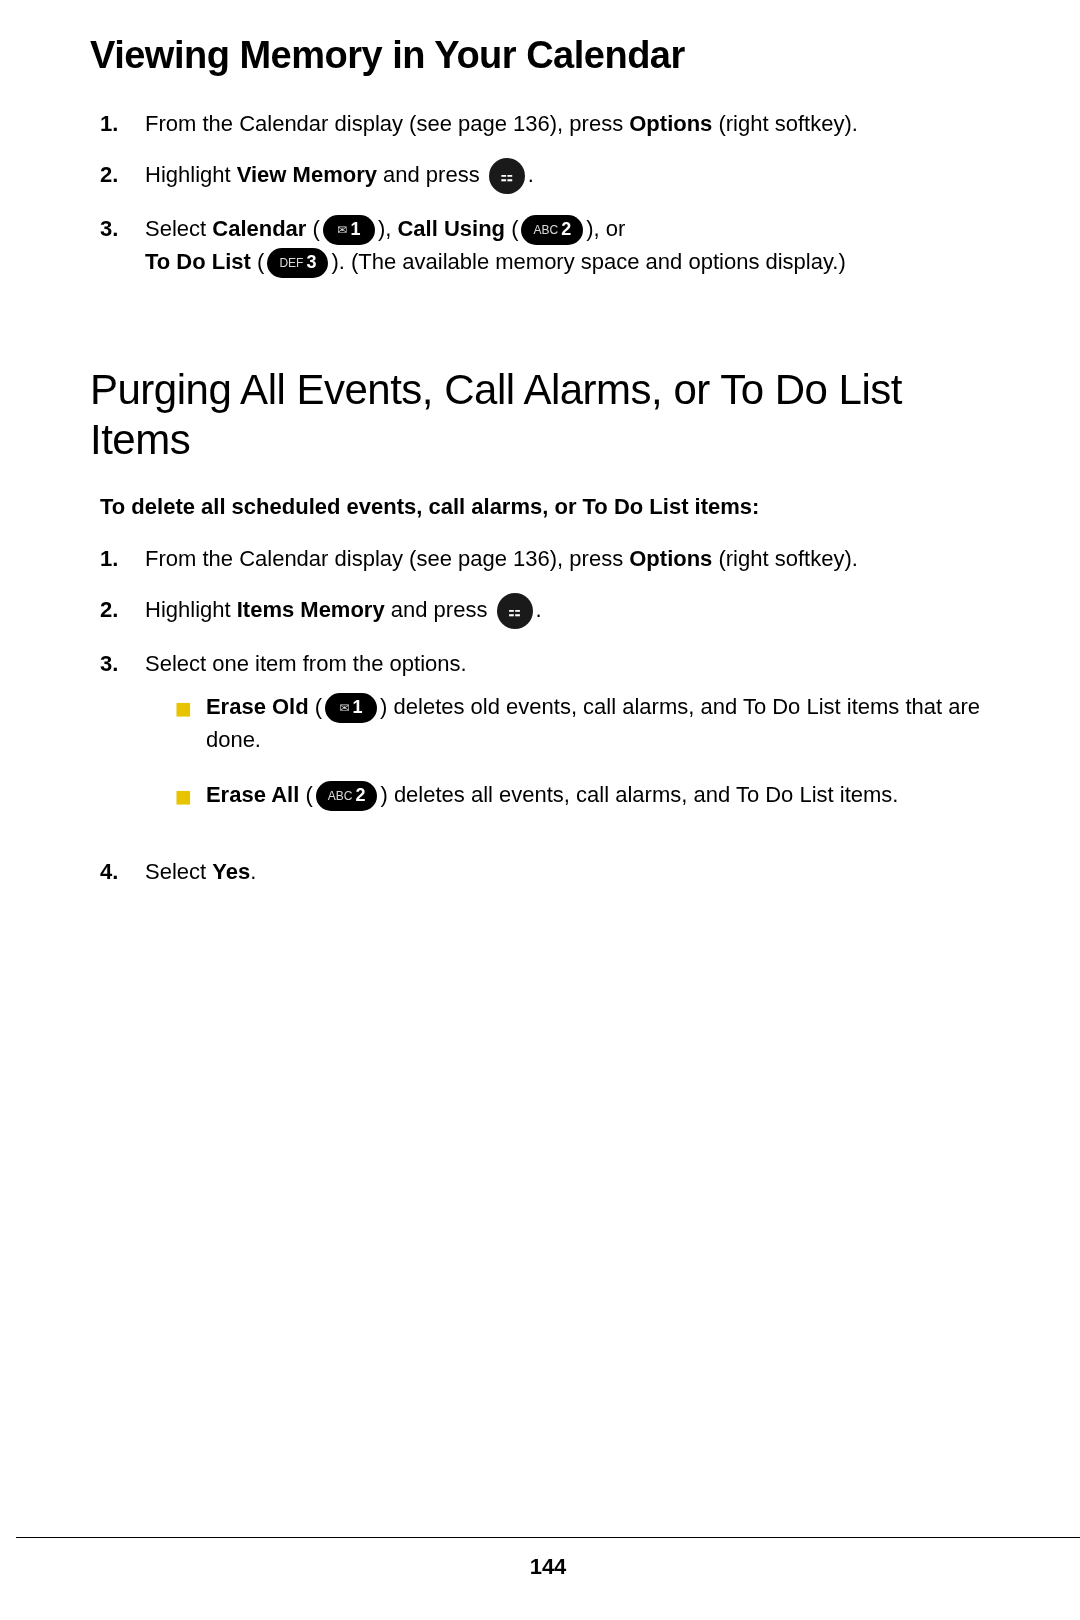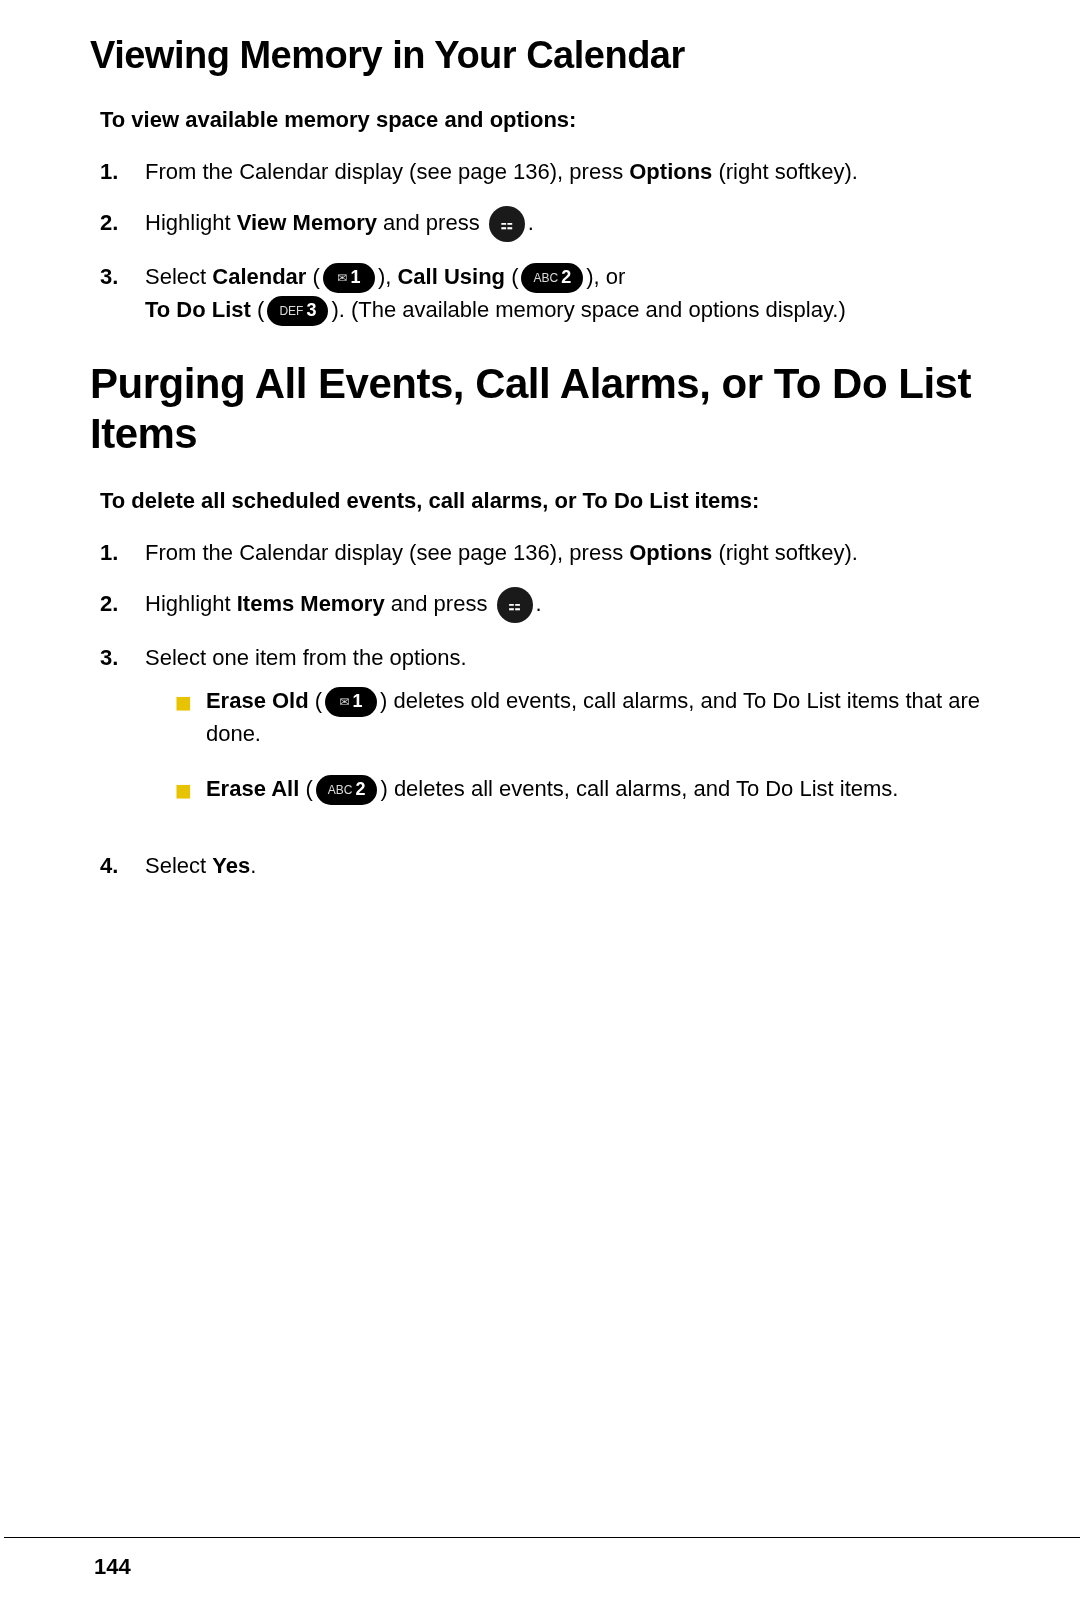--- a/index.html
+++ b/index.html
@@ -56,22 +56,22 @@
       min-width: 45px;
     }
 
     .step-text {
       flex: 1;
     }
 
     
     .section2-title {
       font-size: 42px;
-      font-weight: 700;
-      margin-top: 33px;
+      font-weight: 400;
+      margin-top: 87px;
       margin-bottom: 28px;
       line-height: 1.2;
       letter-spacing: -0.5px;
     }
 
     
     .btn-badge {
       display: inline-flex;
       align-items: center;
       justify-content: center;
@@ -136,28 +136,29 @@
       margin-right: 14px;
       margin-top: 1px;
       line-height: 1.3;
       font-weight: 900;
     }
 
     
     .page-footer {
       position: absolute;
       bottom: 40px;
-      left: 4px;
+      left: 16px;
       right: 0;
       display: flex;
       justify-content: space-between;
       align-items: center;
       padding: 0 90px;
       border-top: 1px solid #000;
       padding-top: 16px;
+      flex-direction: column;
     }
 
     .footer-page-num {
       font-size: 22px;
       font-weight: 700;
     }
 
     .footer-section-label {
       font-size: 22px;
       font-weight: 700;
@@ -167,21 +168,20 @@
       font-weight: 900;
     }
   </style>
 </head>
 <body>
 
 <div class="page-content">
 
   <h1 class="section-title">Viewing Memory in Your Calendar</h1>
 
-  <p class="section-subtitle">To view available memory space and options:</p>
 
   <ol class="steps-list">
 
     <li>
       <span class="step-number">1.</span>
       <span class="step-text">
         From the Calendar display (see page 136), press <b>Options</b> (right softkey).
       </span>
     </li>
 

